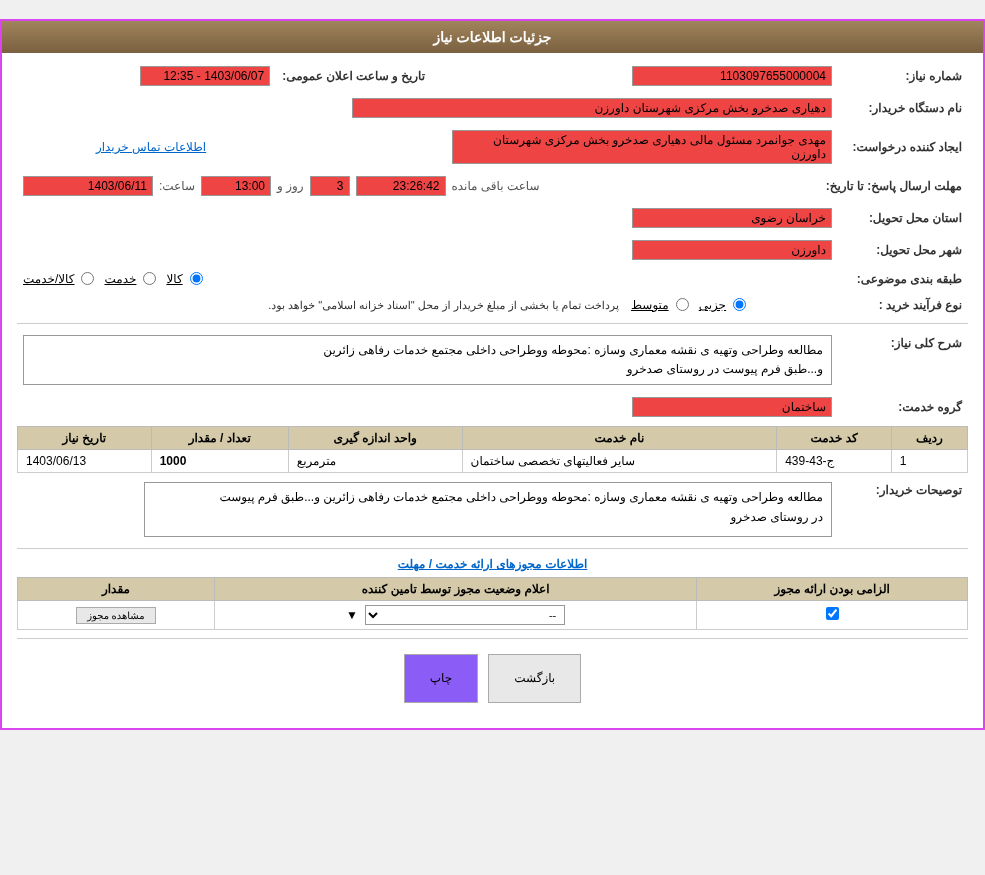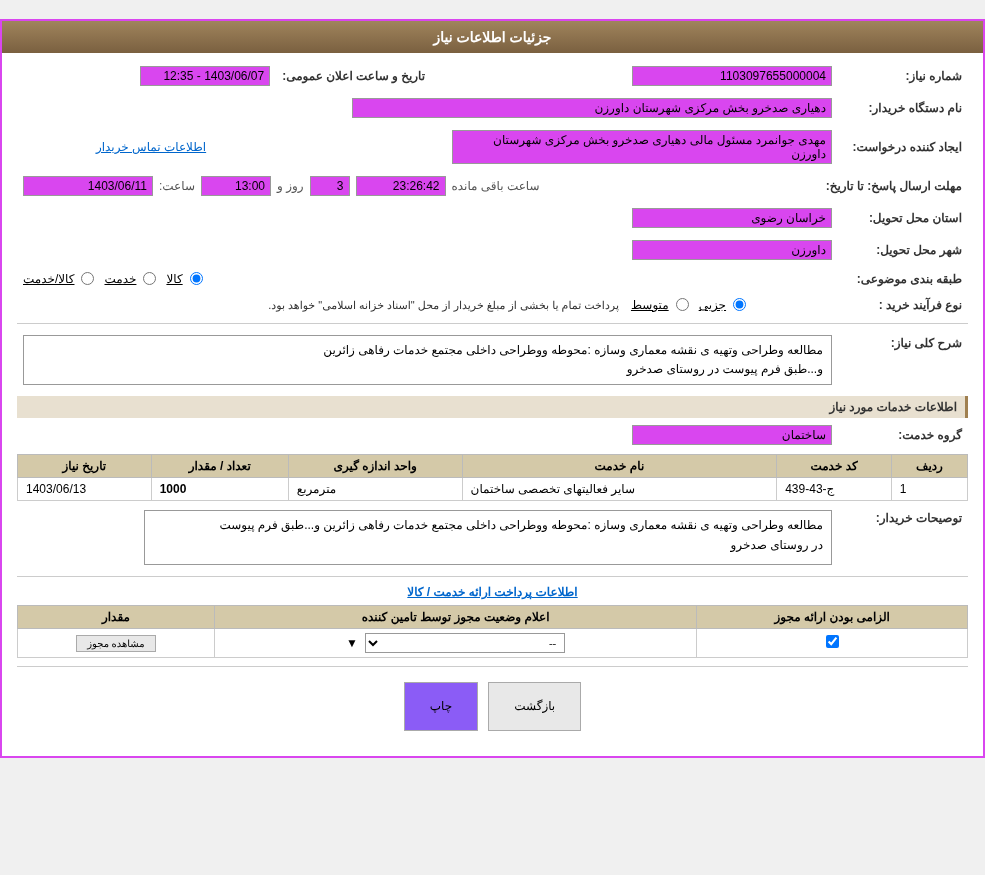--- a/index.html
+++ b/index.html
@@ -40,21 +40,21 @@
       font-weight: bold;
       text-align: right;
       white-space: nowrap;
       width: 130px;
     }
     .value-cell {
       text-align: right;
     }
     .input-box {
       border: 1px solid #999;
-      background: #d946ef;
+      background: #ef4444;
       padding: 2px 5px;
       min-height: 20px;
       display: inline-block;
       text-align: right;
     }
     .input-medium { width: 200px; }
     .input-date { width: 130px; }
     .link-blue {
       color: #0066cc;
       text-decoration: underline;
@@ -348,21 +348,20 @@
         <td class="value-cell" colspan="4">
           <div class="description-box">
             <span>مطالعه وطراحی وتهیه ی نقشه معماری وسازه :محوطه ووطراحی داخلی مجتمع خدمات رفاهی زائرین</span><br>
             <span>و...طبق فرم پیوست در روستای صدخرو</span>
           </div>
         </td>
       </tr>
     </tbody>
       </table>
 
-    <div class="section-header">اطلاعات خدمات مورد نیاز</div>
 
     <table class="info-table">
       <tbody>
           <tr>
         <td class="label-cell">گروه خدمت:</td>
         <td class="value-cell">
           <span class="input-box input-medium">ساختمان</span>
         </td>
       </tr>
     </tbody>
@@ -400,21 +399,21 @@
             <span>مطالعه وطراحی وتهیه ی نقشه معماری وسازه :محوطه ووطراحی داخلی مجتمع خدمات رفاهی زائرین و...طبق فرم پیوست</span><br>
             <span>در روستای صدخرو</span>
           </div>
         </td>
       </tr>
     </tbody>
       </table>
 
     <hr class="divider">
 
-    <div class="section-link">اطلاعات پرداخت ارائه خدمت / کالا</div>
+    <div class="section-link">اطلاعات مجوزهای ارائه خدمت / مهلت</div>
 
     <table class="permission-table">
       <thead>
         <tr>
           <th>الزامی بودن ارائه مجوز</th>
           <th>اعلام وضعیت مجوز توسط تامین کننده</th>
           <th>مقدار</th>
         </tr>
       </thead>
       <tbody id="permission-tbody">

